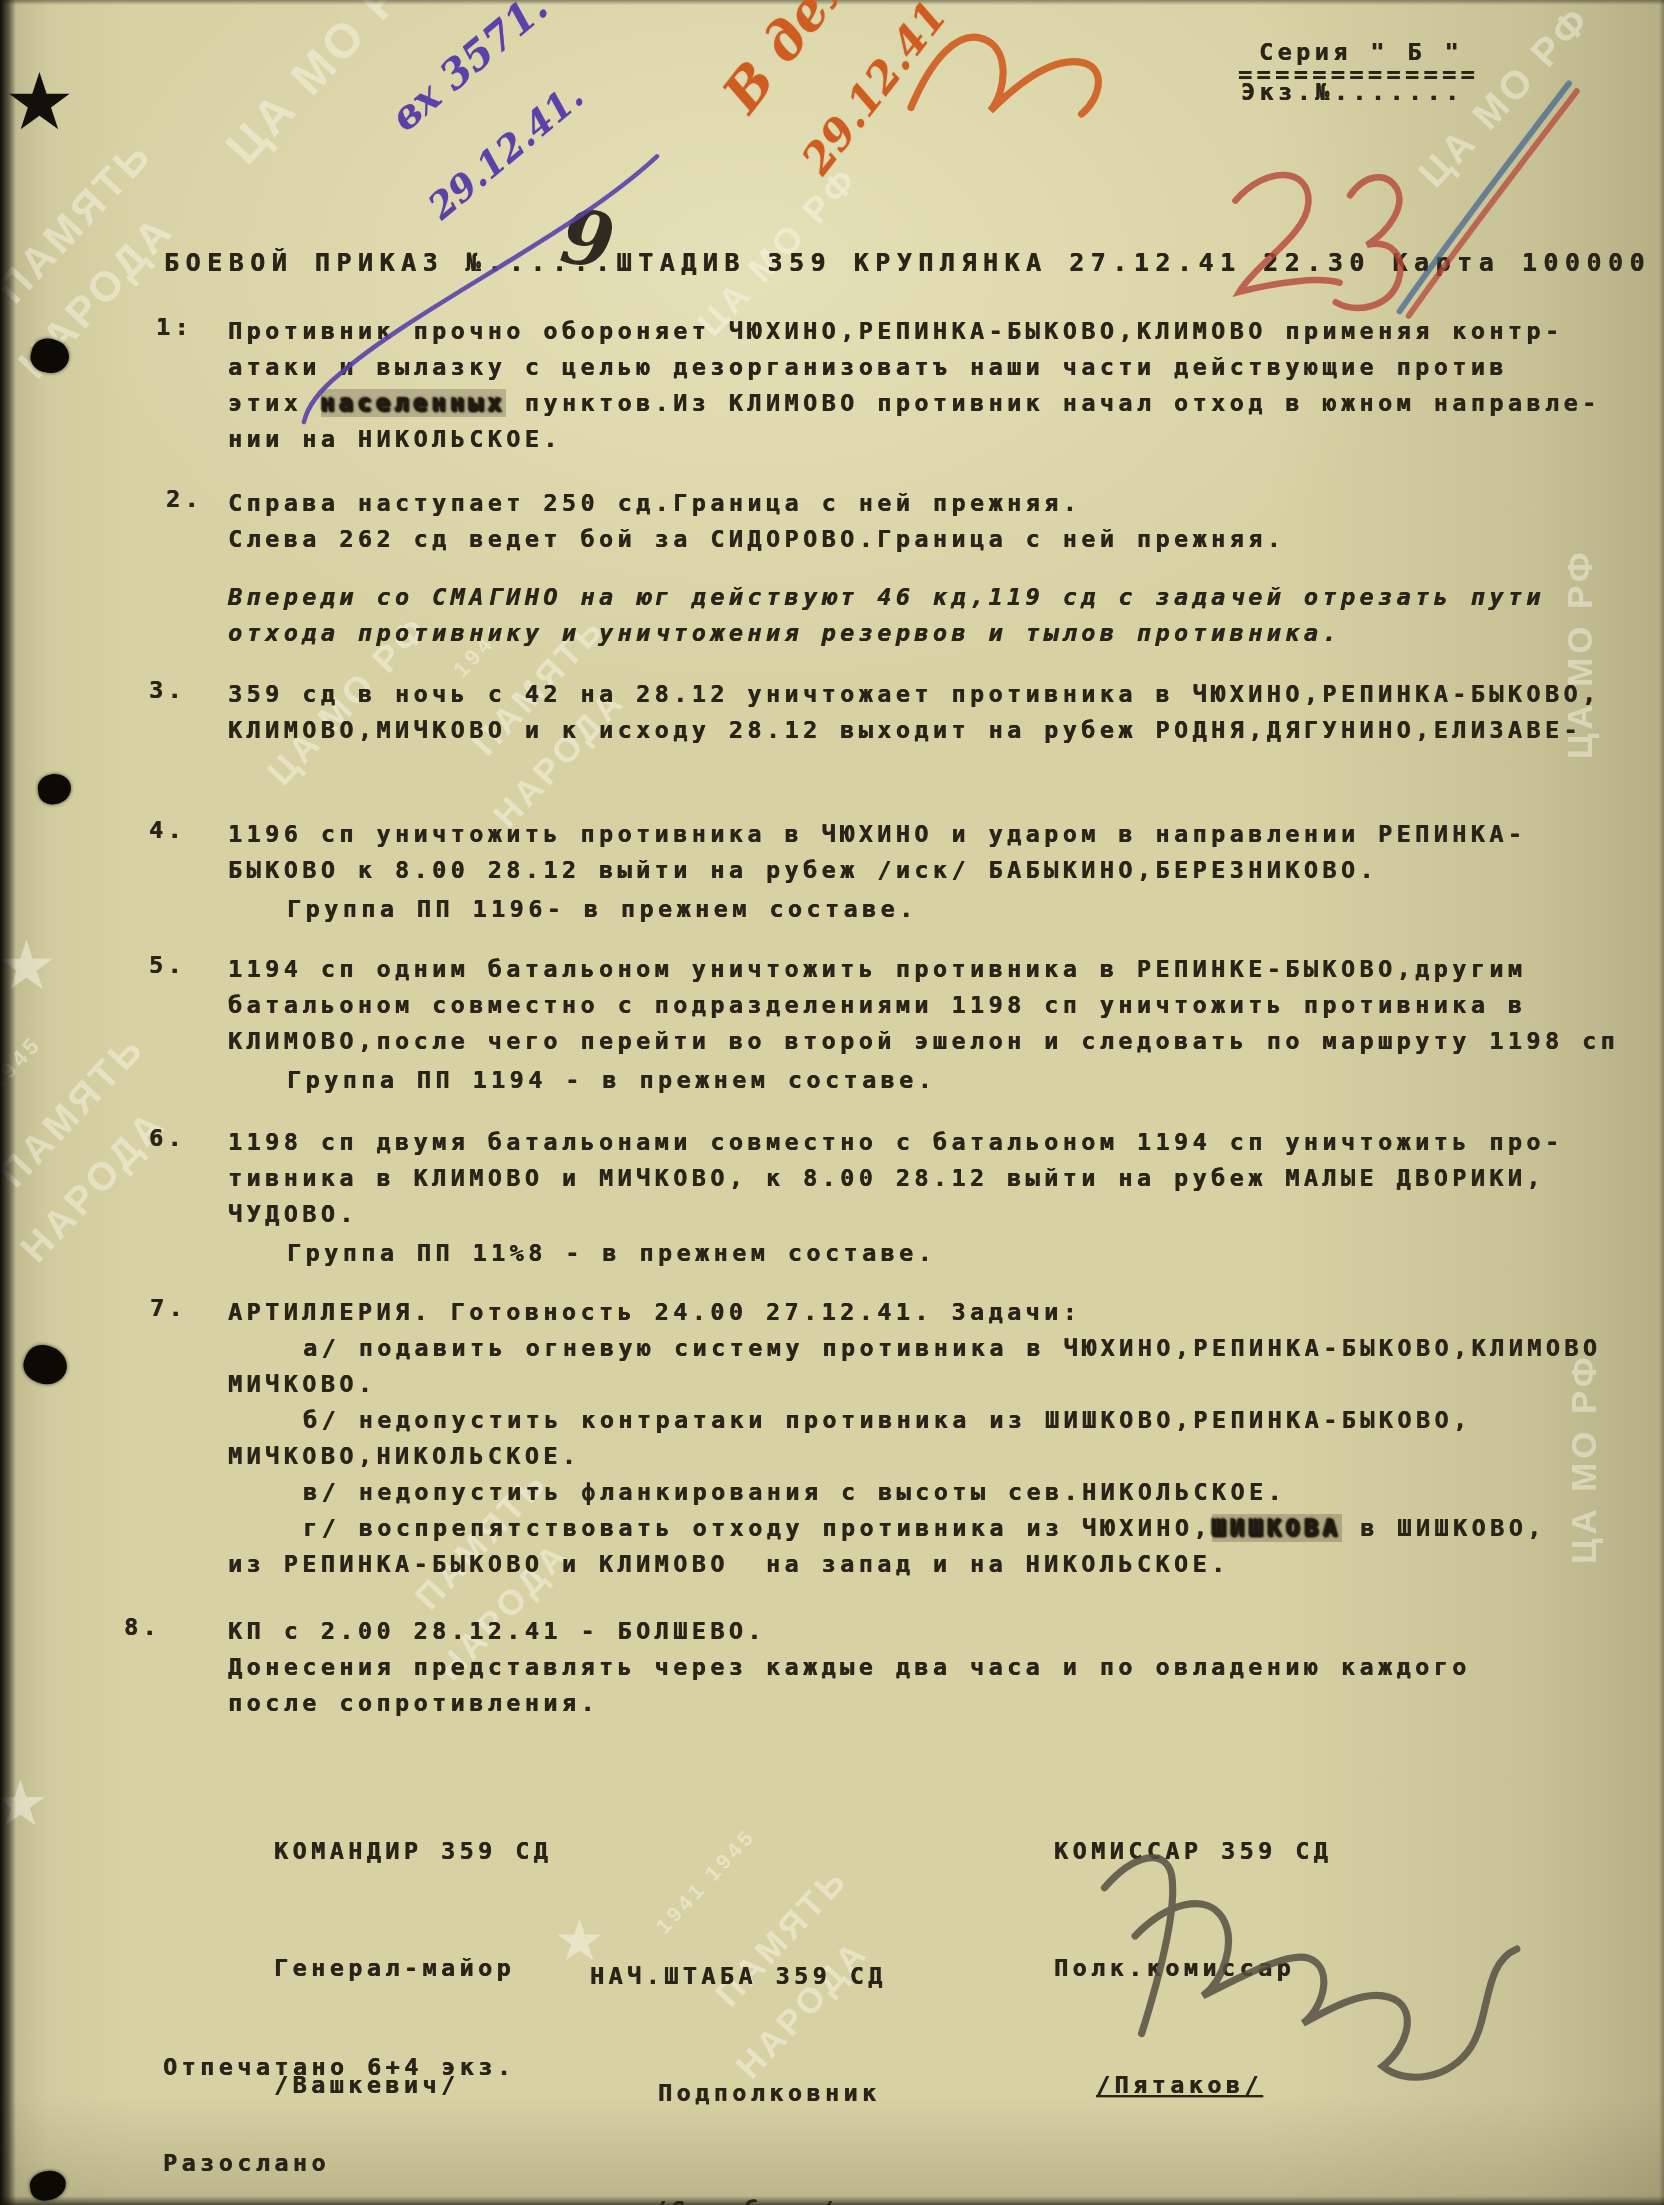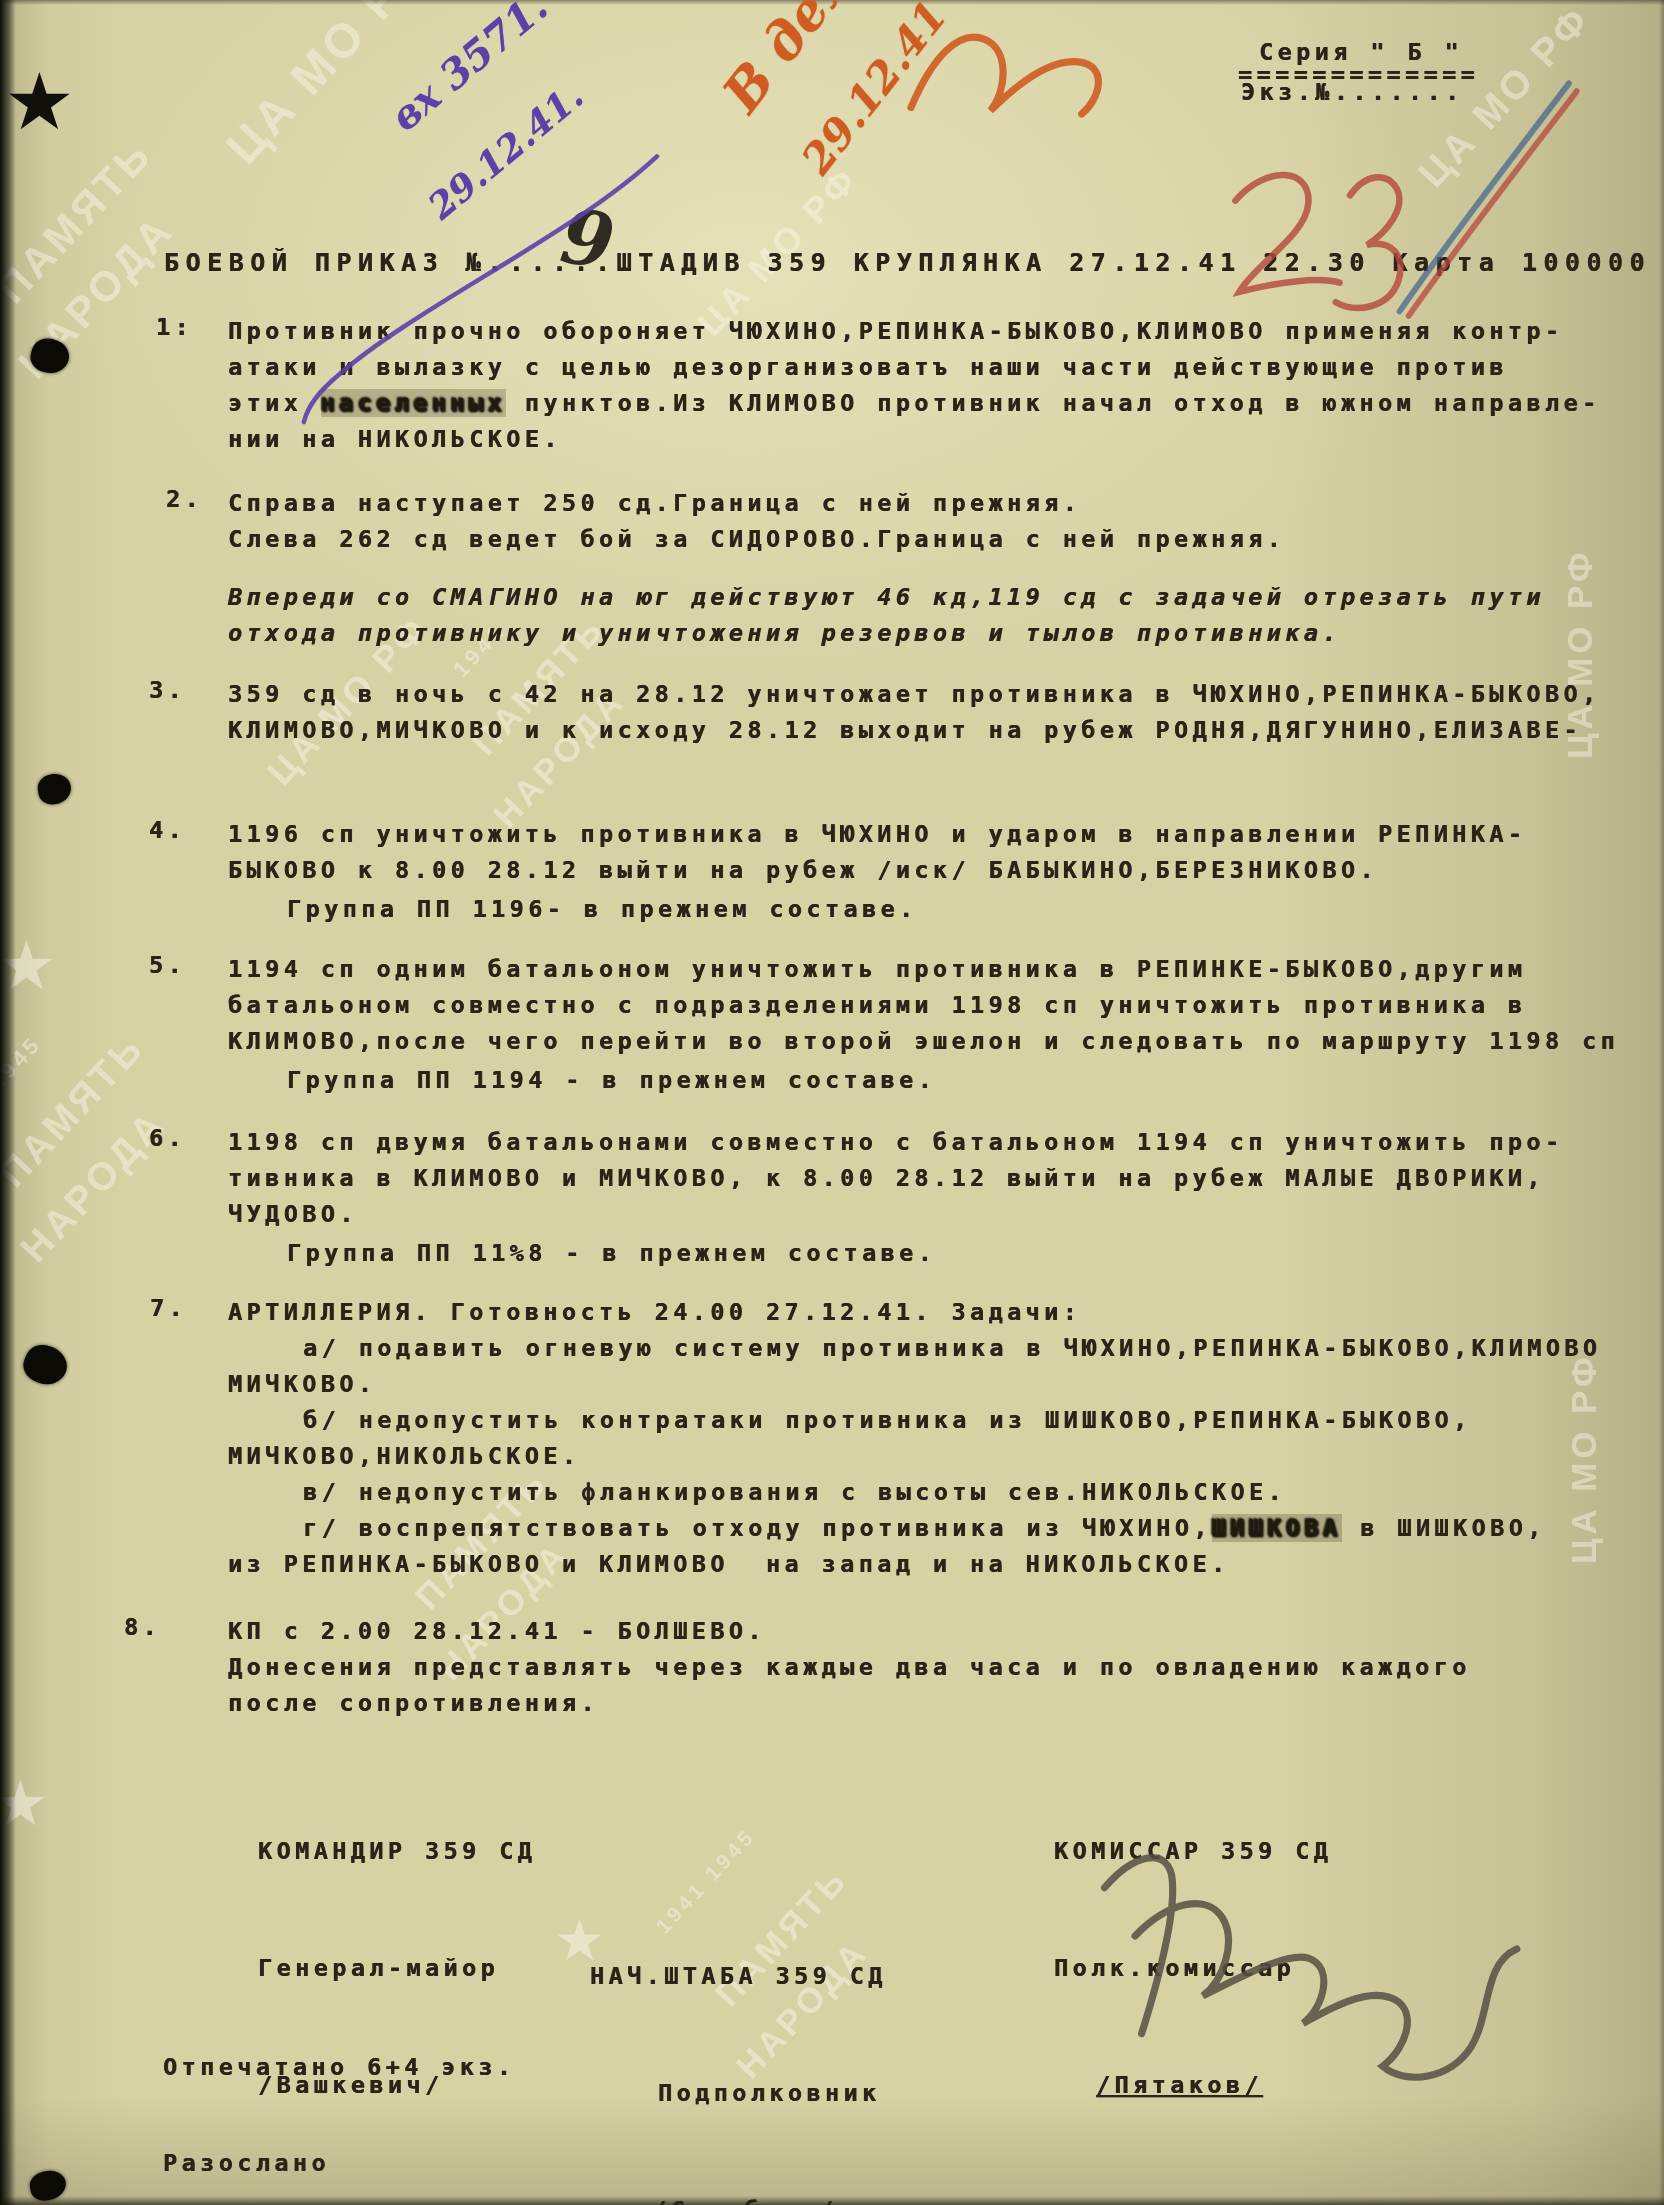--- a/index.html
+++ b/index.html
@@ -104,21 +104,21 @@
       <div class="para typed" style="top: 485px;"><span class="pnum" style="left: -62px;">2.</span><div class="line"><span>Справа наступает 250 сд.Граница с ней прежняя.</span></div><div class="line"><span>Слева 262 сд ведет бой за СИДОРОВО.Граница с ней прежняя.</span></div></div>
       <div class="para typed" style="top: 579px; font-style: italic;"><div class="line"><span>Впереди со СМАГИНО на юг действуют 46 кд,119 сд с задачей отрезать пути</span></div><div class="line"><span>отхода противнику и уничтожения резервов и тылов противника.</span></div></div>
       <div class="para typed" style="top: 676px;"><span class="pnum" style="left: -79px;">3.</span><div class="line"><span>359 сд в ночь с 42 на 28.12 уничтожает противника в ЧЮХИНО,РЕПИНКА-БЫКОВО,</span></div><div class="line"><span>КЛИМОВО,МИЧКОВО и к исходу 28.12 выходит на рубеж РОДНЯ,ДЯГУНИНО,ЕЛИЗАВЕ-</span></div></div>
       <div class="para typed" style="top: 816px;"><span class="pnum" style="left: -79px;">4.</span><div class="line"><span>1196 сп уничтожить противника в ЧЮХИНО и ударом в направлении РЕПИНКА-</span></div><div class="line"><span>БЫКОВО к 8.00 28.12 выйти на рубеж /иск/ БАБЫКИНО,БЕРЕЗНИКОВО.</span></div><div class="line ind1"><span>Группа ПП 1196- в прежнем составе.</span></div></div>
       <div class="para typed" style="top: 951px;"><span class="pnum" style="left: -79px;">5.</span><div class="line"><span>1194 сп одним батальоном уничтожить противника в РЕПИНКЕ-БЫКОВО,другим</span></div><div class="line"><span>батальоном совместно с подразделениями 1198 сп уничтожить противника в</span></div><div class="line"><span>КЛИМОВО,после чего перейти во второй эшелон и следовать по маршруту 1198 сп</span></div><div class="line ind1"><span>Группа ПП 1194 - в прежнем составе.</span></div></div>
       <div class="para typed" style="top: 1124px;"><span class="pnum" style="left: -79px;">6.</span><div class="line"><span>1198 сп двумя батальонами совместно с батальоном 1194 сп уничтожить про-</span></div><div class="line"><span>тивника в КЛИМОВО и МИЧКОВО, к 8.00 28.12 выйти на рубеж МАЛЫЕ ДВОРИКИ,</span></div><div class="line"><span>ЧУДОВО.</span></div><div class="line ind1"><span>Группа ПП 11%8 - в прежнем составе.</span></div></div>
       <div class="para typed" style="top: 1294px;"><span class="pnum" style="left: -78px;">7.</span><div class="line"><span>АРТИЛЛЕРИЯ. Готовность 24.00 27.12.41. Задачи:</span></div><div class="line ind2"><span>а/ подавить огневую систему противника в ЧЮХИНО,РЕПИНКА-БЫКОВО,КЛИМОВО</span></div><div class="line"><span>МИЧКОВО.</span></div><div class="line ind2"><span>б/ недопустить контратаки противника из ШИШКОВО,РЕПИНКА-БЫКОВО,</span></div><div class="line"><span>МИЧКОВО,НИКОЛЬСКОЕ.</span></div><div class="line ind2"><span>в/ недопустить фланкирования с высоты сев.НИКОЛЬСКОЕ.</span></div><div class="line ind2"><span>г/ воспрепятствовать отходу противника из ЧЮХИНО,</span><span class="smudge">ШИШКОВА</span><span> в ШИШКОВО,</span></div><div class="line"><span>из РЕПИНКА-БЫКОВО и КЛИМОВО  на запад и на НИКОЛЬСКОЕ.</span></div></div>
       <div class="para typed" style="top: 1613px;"><span class="pnum" style="left: -104px;">8.</span><div class="line"><span>КП с 2.00 28.12.41 - БОЛШЕВО.</span></div><div class="line"><span>Донесения представлять через каждые два часа и по овладению каждого</span></div><div class="line"><span>после сопротивления.</span></div></div>
     </div>
 
-  <div class="typed sig" style="left:258px;top:1754px;">
+  <div class="typed sig" style="left:274px;top:1754px;">
     <div>КОМАНДИР 359 СД</div>
     <div>Генерал-майор</div>
     <div>/Вашкевич/</div>
   </div>
   <div class="typed sig" style="left:1054px;top:1754px;">
     <div>КОМИССАР 359 СД</div>
     <div>Полк.комиссар</div>
     <div class="indent65">/Пятаков/</div>
   </div>
   <div class="typed sig" style="left:590px;top:1879px;">

